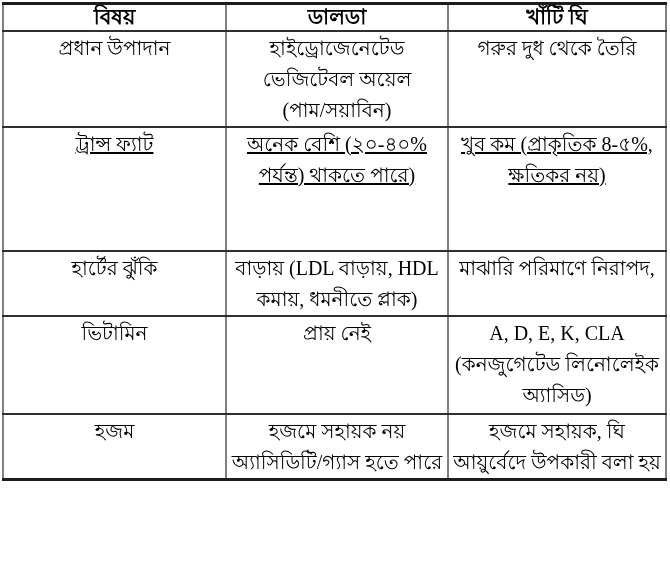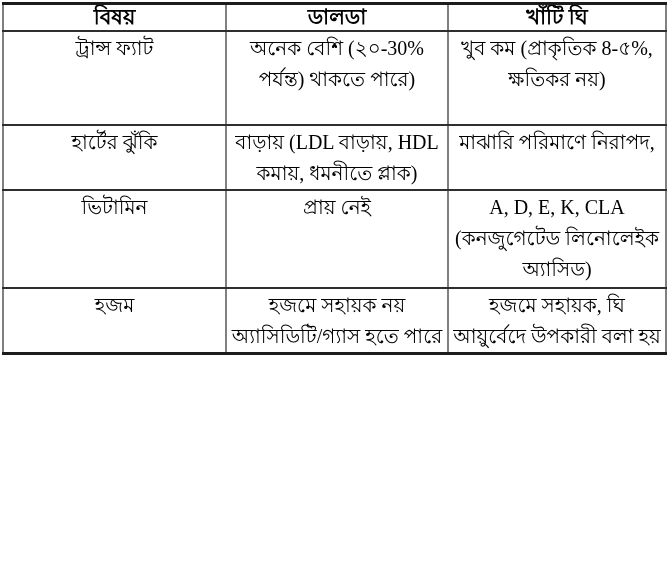--- a/index.html
+++ b/index.html
@@ -46,21 +46,21 @@
   }
   th {
     font-weight: bold;
     font-size: 21px;
     line-height: 24px;
     vertical-align: middle;
     padding: 0 4px;
   }
   tr.hdr    { height: 27px; }
   tr.row-0  { height: 96px; }
-  tr.row-1  { height: 94px; }
+  tr.row-1  { height: 124px; text-decoration: underline; }
   tr.row-2  { height: 64px; margin-left: 44px; }
   tr.row-3  { height: 98px; }
   tr.row-4  { height: 65px; margin-left: 24px; }
   tr.row-5  { height: 96px; }
 </style>
 </head>
 <body>
 
 <div class="canvas">
   <table class="compare">
@@ -70,23 +70,30 @@
         <col class="c3">
     </colgroup>
     <thead>
       <tr class="hdr">
         <th>বিষয়</th>
         <th>ডালডা</th>
         <th>খাঁটি ঘি</th>
       </tr>
     </thead>
     <tbody>
+      <tr class="row-0">
+        <td>প্রধান উপাদান</td>
+        <td>হাইড্রোজেনেটেড
+ভেজিটেবল অয়েল
+(পাম/সয়াবিন)</td>
+        <td>গরুর দুধ থেকে তৈরি</td>
+      </tr>
       <tr class="row-1">
         <td>ট্রান্স ফ্যাট</td>
-        <td>অনেক বেশি (২০-30%
+        <td>অনেক বেশি (২০-৪০%
 পর্যন্ত) থাকতে পারে)</td>
         <td>খুব কম (প্রাকৃতিক 8-৫%,
 ক্ষতিকর নয়)</td>
       </tr>
       <tr class="row-2">
         <td>হার্টের ঝুঁকি</td>
         <td>বাড়ায় (LDL বাড়ায়, HDL
 কমায়, ধমনীতে প্লাক)</td>
         <td>মাঝারি পরিমাণে নিরাপদ,</td>
       </tr>

